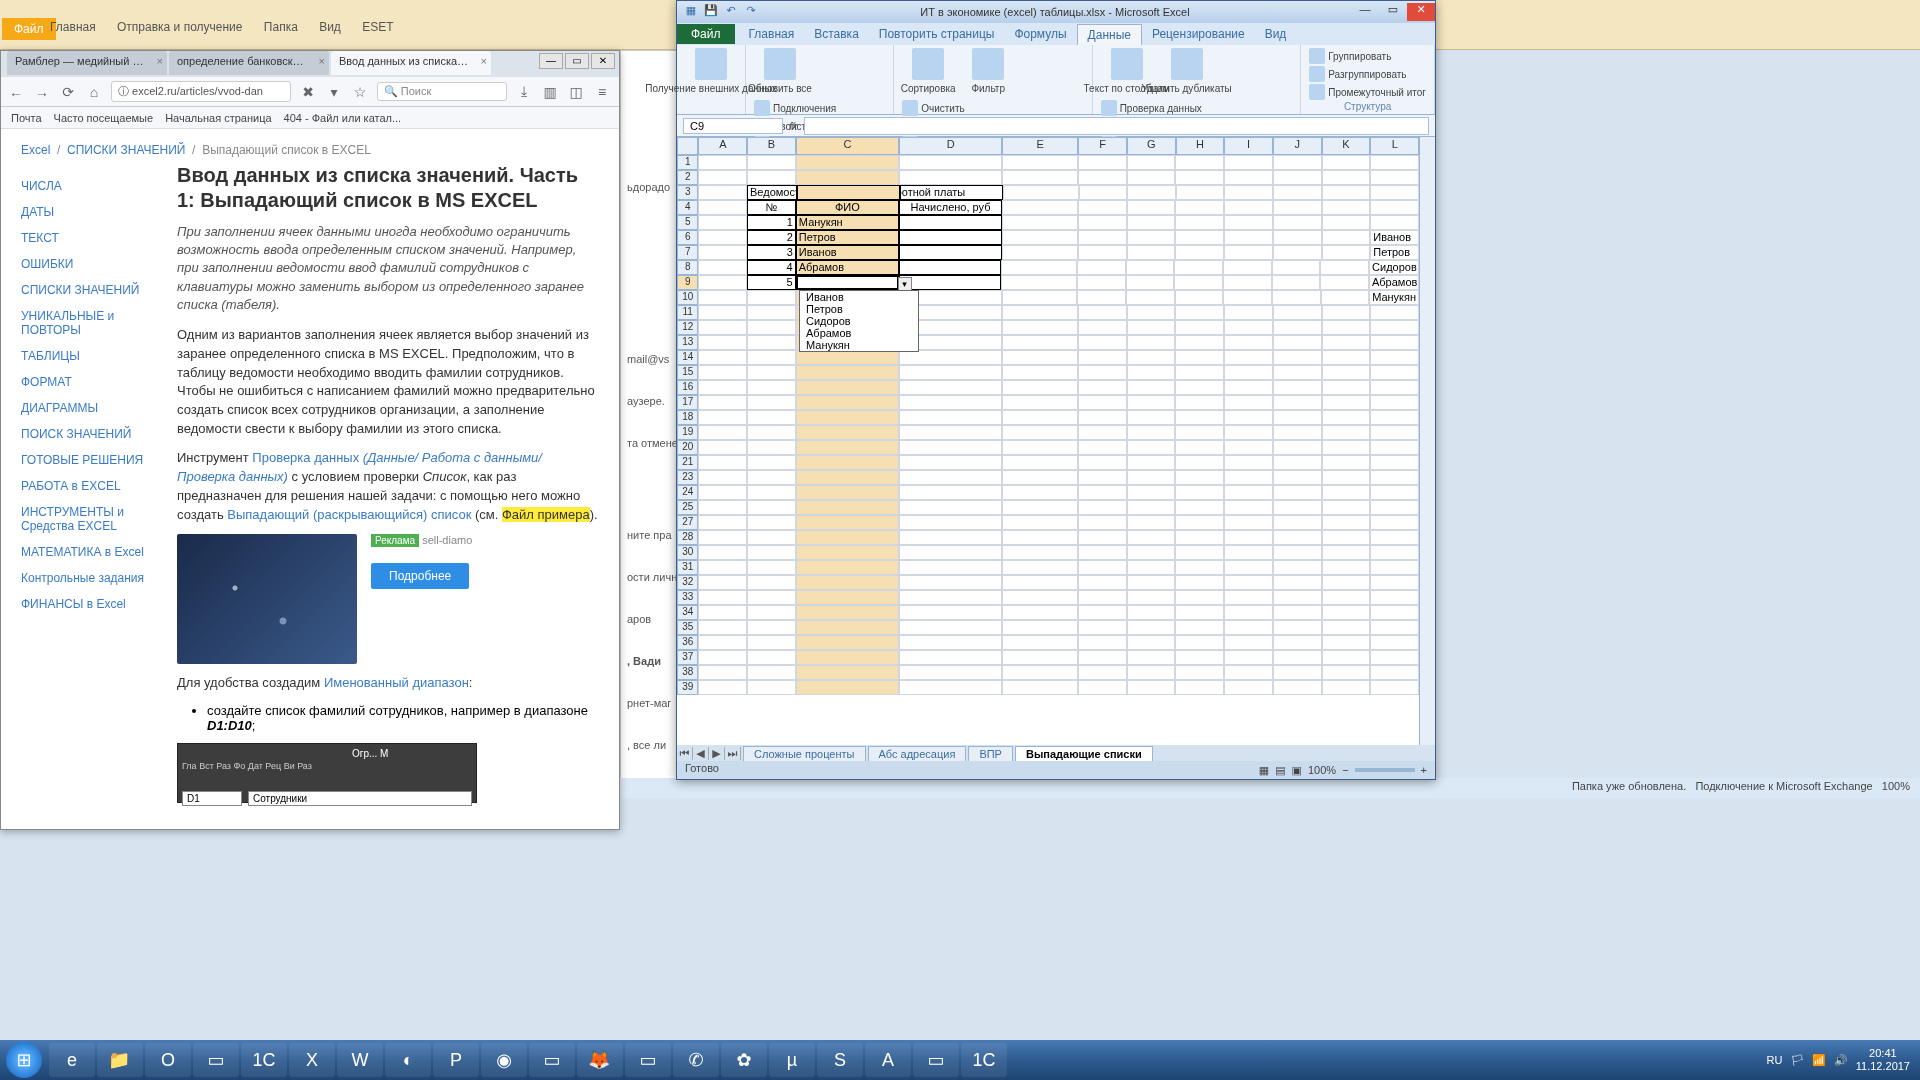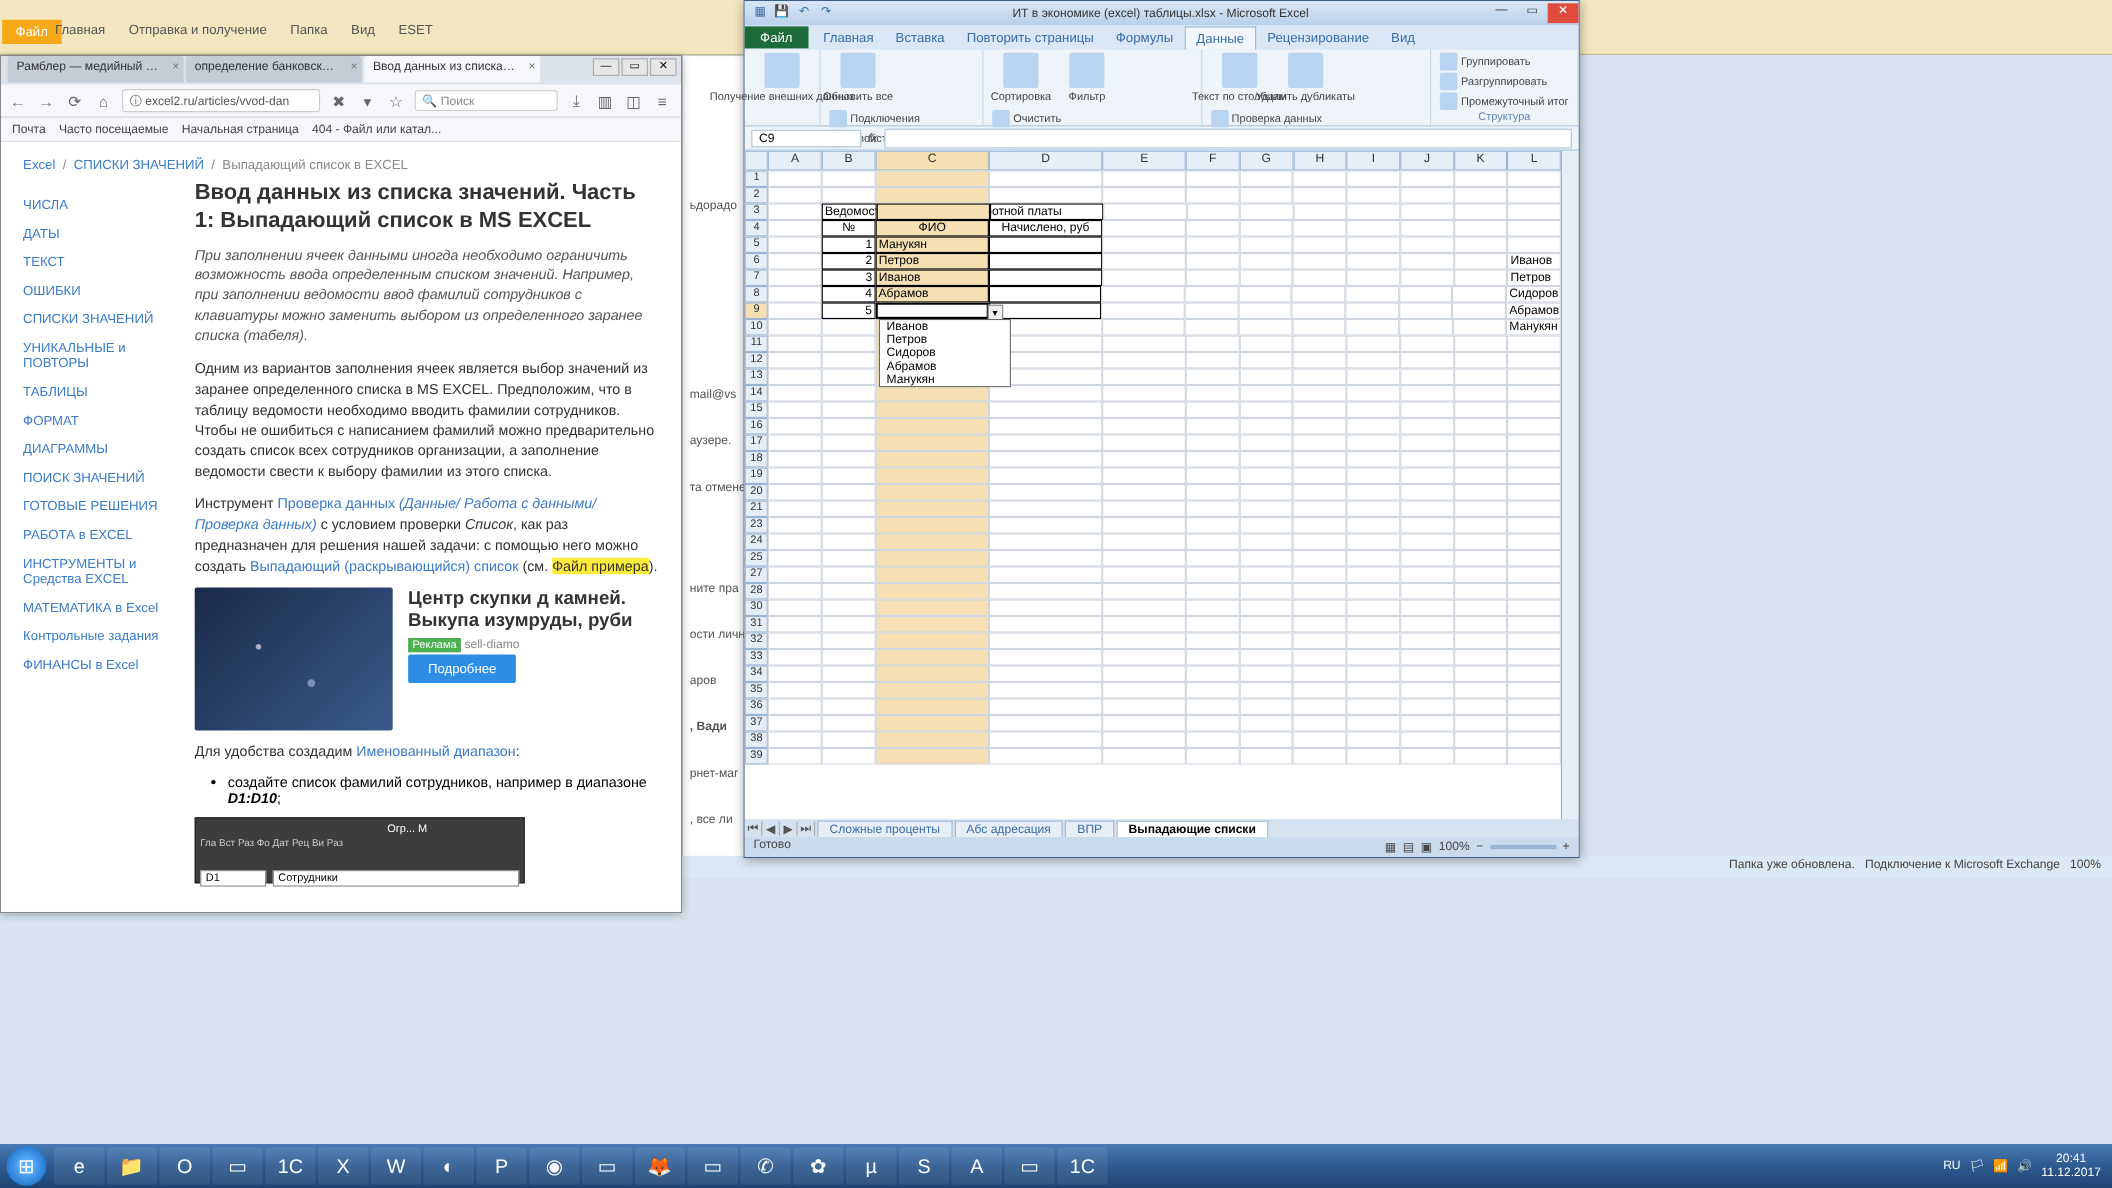--- a/index.html
+++ b/index.html
@@ -44,21 +44,21 @@
 .article .lead { font-style:italic; color:#555; font-size:13px; margin-bottom:12px; line-height:1.4; }
 .article p { font-size:13px; color:#333; line-height:1.45; margin-bottom:10px; }
 .article a { color:#3a7bc8; }
 .article .hl { background:#ffeb3b; }
 .adbox { display:flex; gap:14px; margin:10px 0; }
 .adimg { width:180px; height:130px; background:linear-gradient(135deg,#1a2a4a,#3a5a8a); border-radius:2px; position:relative; }
 .adimg::after { content:""; position:absolute; inset:10px; background:radial-gradient(circle at 30% 40%, rgba(255,255,255,0.6) 2px, transparent 3px), radial-gradient(circle at 60% 70%, rgba(200,220,255,0.5) 3px, transparent 4px); }
 .adtext { flex:1; }
 .adtext h3 { font-size:17px; color:#333; margin-bottom:6px; }
 .adtext .badge { display:inline-block; background:#4caf50; color:#fff; font-size:10px; padding:1px 4px; }
-.adtext .more { display:inline-block; background:#2e8de5; color:#fff; padding:6px 18px; margin-top:2px; font-size:12px; border-radius:2px; }
+.adtext .more { display:inline-block; background:#2e8de5; color:#fff; padding:6px 18px; margin-top:16px; font-size:12px; border-radius:2px; }
 .mini-excel { margin-top:10px; width:300px; height:60px; background:#3d3d3d; border:1px solid #222; color:#ccc; font-size:10px; padding:4px; }
 .mini-excel .mtitle { color:#fff; margin-left:170px; }
 .mini-excel .cellrow { display:flex; margin-top:20px; }
 .mini-excel .cname { width:60px; background:#fff; border:1px solid #888; color:#000; padding:1px 4px; }
 .mini-excel .cval { flex:1; background:#fff; border:1px solid #888; color:#000; padding:1px 4px; margin-left:6px; }
 
 
 .excel { position:absolute; top:0; left:676px; width:760px; height:780px; background:#cfe0f0; border:1px solid #3b5e8e; box-shadow:0 2px 10px rgba(0,0,0,0.4); }
 .excel .titlebar { height:22px; background:linear-gradient(#d9e7f6,#b8d0ea); display:flex; align-items:center; font-size:11px; color:#333; }
 .excel .titlebar .qat { display:flex; gap:4px; padding-left:6px; }
@@ -200,21 +200,20 @@
         <div class="article">
           <h1>Ввод данных из списка значений. Часть 1: Выпадающий список в MS EXCEL</h1>
           <p class="lead">При заполнении ячеек данными иногда необходимо ограничить возможность ввода определенным списком значений. Например, при заполнении ведомости ввод фамилий сотрудников с клавиатуры можно заменить выбором из определенного заранее списка (табеля).</p>
           <p>Одним из вариантов заполнения ячеек является выбор значений из заранее определенного списка в MS EXCEL. Предположим, что в таблицу ведомости необходимо вводить фамилии сотрудников. Чтобы не ошибиться с написанием фамилий можно предварительно создать список всех сотрудников организации, а заполнение ведомости свести к выбору фамилии из этого списка.</p>
           <p>
             <span>Инструмент </span><a>Проверка данных</a><a style="font-style:italic"> (Данные/ Работа с данными/ Проверка данных)</a><span> с условием проверки </span><i>Список</i><span>, как раз предназначен для решения нашей задачи: с помощью него можно создать </span><a>Выпадающий (раскрывающийся) список</a><span> (см. </span><span class="hl">Файл примера</span><span>).</span>
           </p>
           <div class="adbox">
             <div class="adimg"></div>
             <div class="adtext">
-              <h3>Центр скупки д камней. Выкупа изумруды, руби</h3>
               <span class="badge">Реклама</span>
               <span style="color:#888;">sell-diamo</span><br>
               <span class="more">Подробнее</span>
             </div>
           </div>
           <p><span>Для удобства создадим </span><a>Именованный диапазон</a>:</p>
           <ul style="padding-left:30px;font-size:13px;">
             <li><span>создайте список фамилий сотрудников, например в диапазоне </span><b><i>D1:D10</i></b>;</li>
           </ul>
           <div class="mini-excel">

